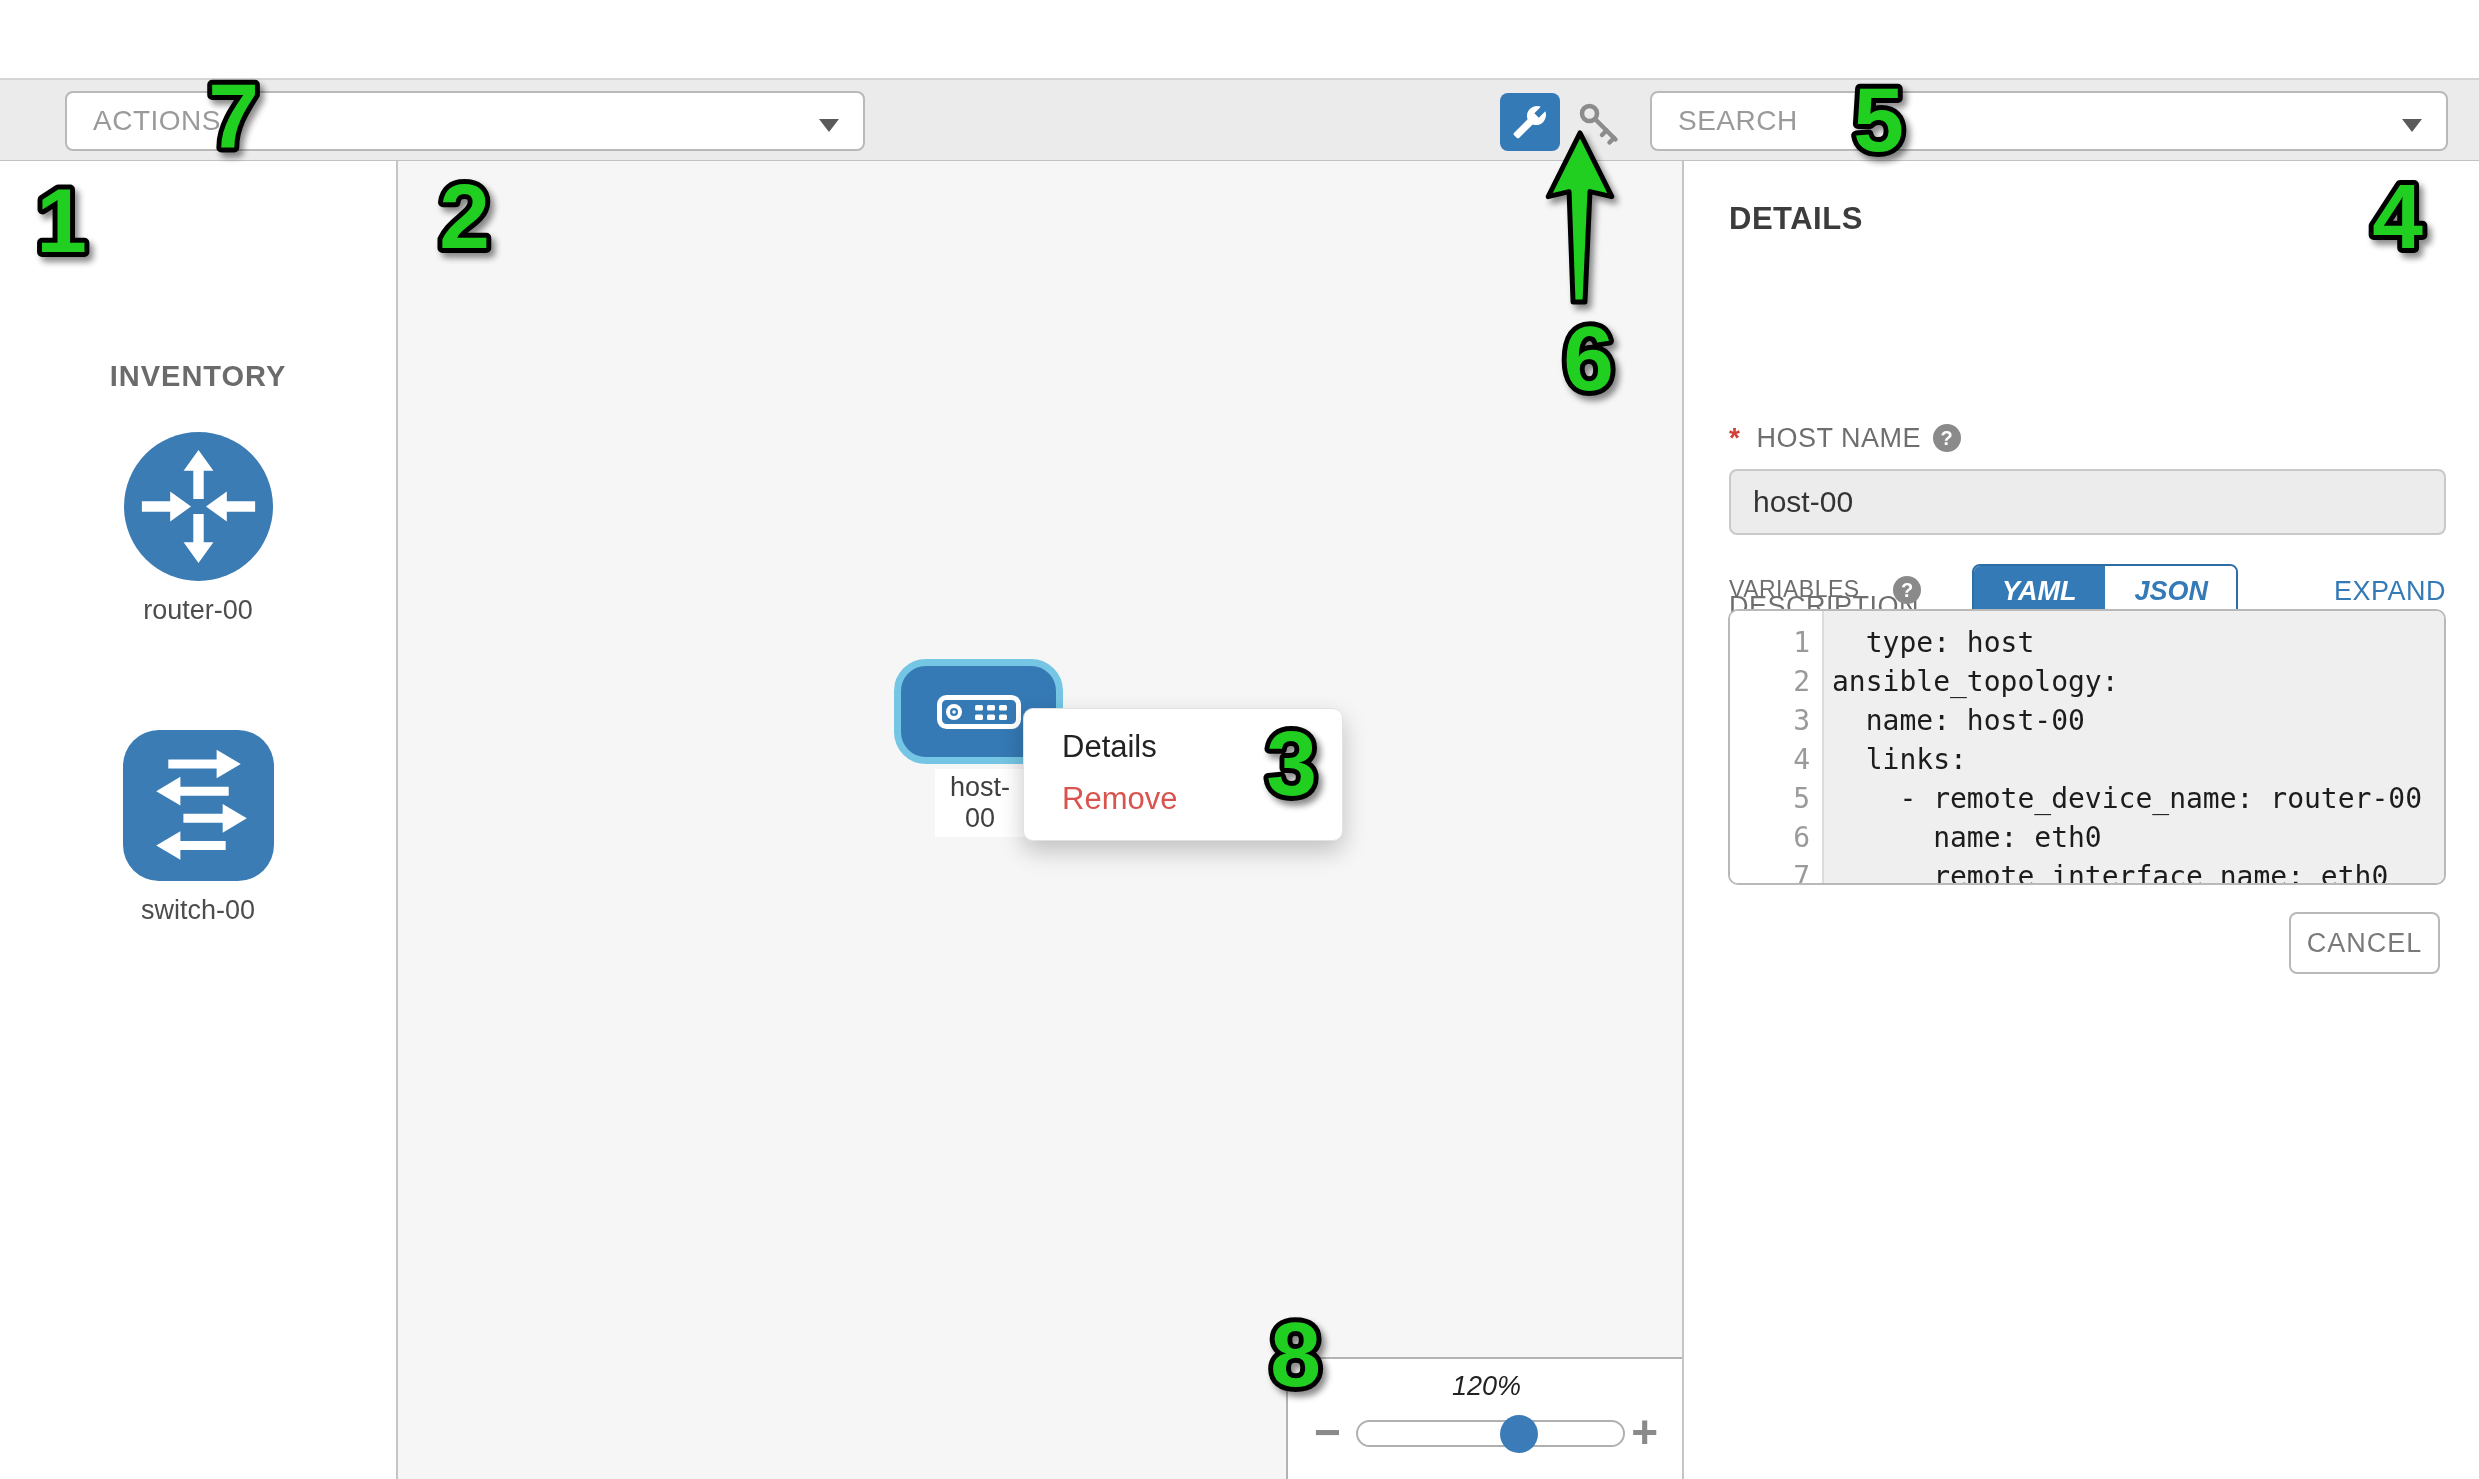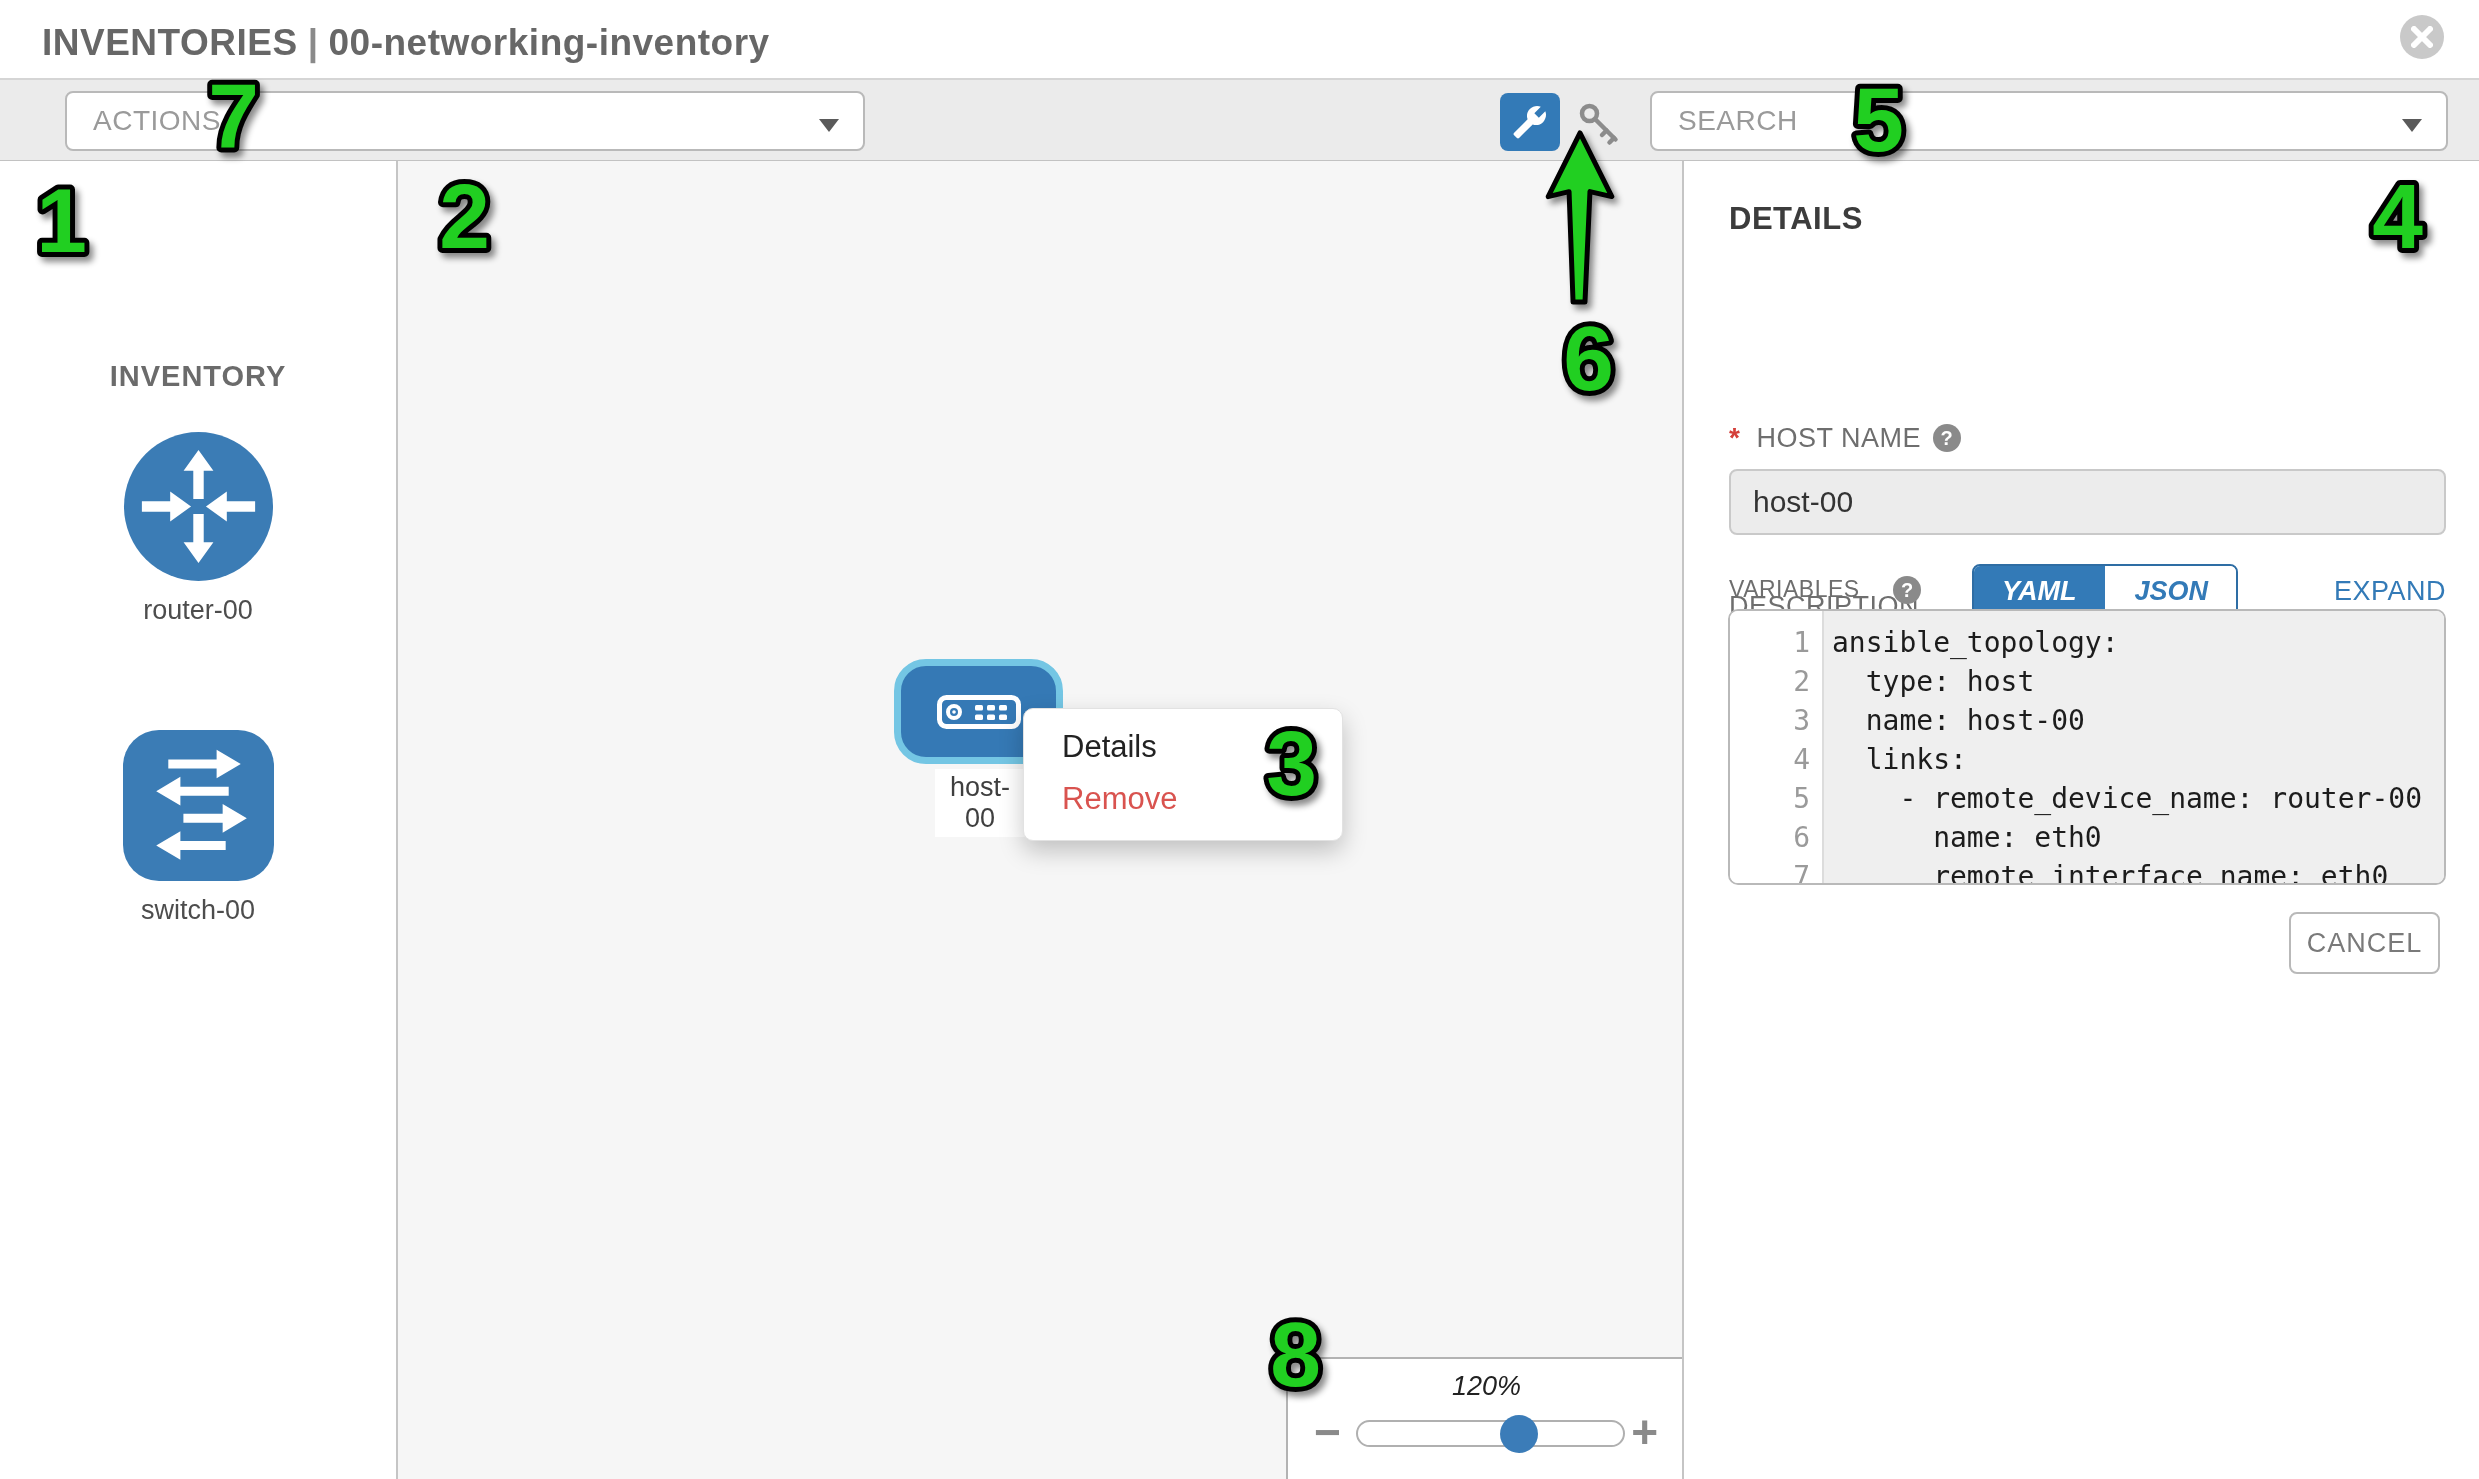--- a/index.html
+++ b/index.html
@@ -74,32 +74,20 @@
   
   .ann { position:absolute; width:115px; height:115px; filter:drop-shadow(4px 5px 3px rgba(0,0,0,.45)); pointer-events:none; }
   .ann text { font-family:"Liberation Sans", sans-serif; font-weight:bold; font-size:92px; fill:#21cf21; stroke:#000; stroke-width:10px; paint-order:stroke; stroke-linejoin:round; }
   .ann-arrow { position:absolute; left:1536px; top:127px; filter:drop-shadow(4px 5px 3px rgba(0,0,0,.45)); pointer-events:none; }
 </style>
 </head>
 <body>
 
 <div id="app">
 
-  <div class="header">
-    <div class="header-title">
-      <span>INVENTORIES</span><span class="sep">|</span><span>00-networking-inventory</span>
-    </div>
-    <div class="close-btn">
-      <span>
-        <svg width="22" height="22" viewBox="0 0 22 22">
-            <path d="M3 3 L19 19 M19 3 L3 19" stroke="#ffffff" stroke-width="6" stroke-linecap="round"></path>
-          </svg>
-      </span>
-    </div>
-  </div>
 
   <div class="toolbar">
     <div class="select-box actions-box">
       <span class="ph">ACTIONS</span>
       <span class="caret"></span>
     </div>
     <div class="wrench-btn">
       <span>
         <svg width="36" height="36" viewBox="0 0 24 24" transform="scale(-1,1)">
             <path fill="#ffffff" d="M22.7 19.3l-9.1-9.1c.9-2.3.4-5-1.5-6.9C10.1 1.4 7.2.9 4.8 1.8l4.3 4.3-3 3L1.8 4.8c-1 2.4-.4 5.3 1.5 7.3 1.9 1.9 4.6 2.4 6.9 1.5l9.1 9.1c.4.4 1 .4 1.4 0l1.9-1.9c.5-.4.5-1.1.1-1.5z"></path>
@@ -212,22 +200,22 @@
       <div class="code-gutter">
           <div>1</div>
           <div>2</div>
           <div>3</div>
           <div>4</div>
           <div>5</div>
           <div>6</div>
           <div>7</div>
         </div>
       <div class="code-body">
+          <div>  type: host</div>
           <div>ansible_topology:</div>
-          <div>  type: host</div>
           <div>  name: host-00</div>
           <div>  links:</div>
           <div>    - remote_device_name: router-00</div>
           <div>      name: eth0</div>
           <div>      remote_interface_name: eth0</div>
         </div>
     </div>
 
     <button class="cancel-btn">CANCEL</button>
   </div>

